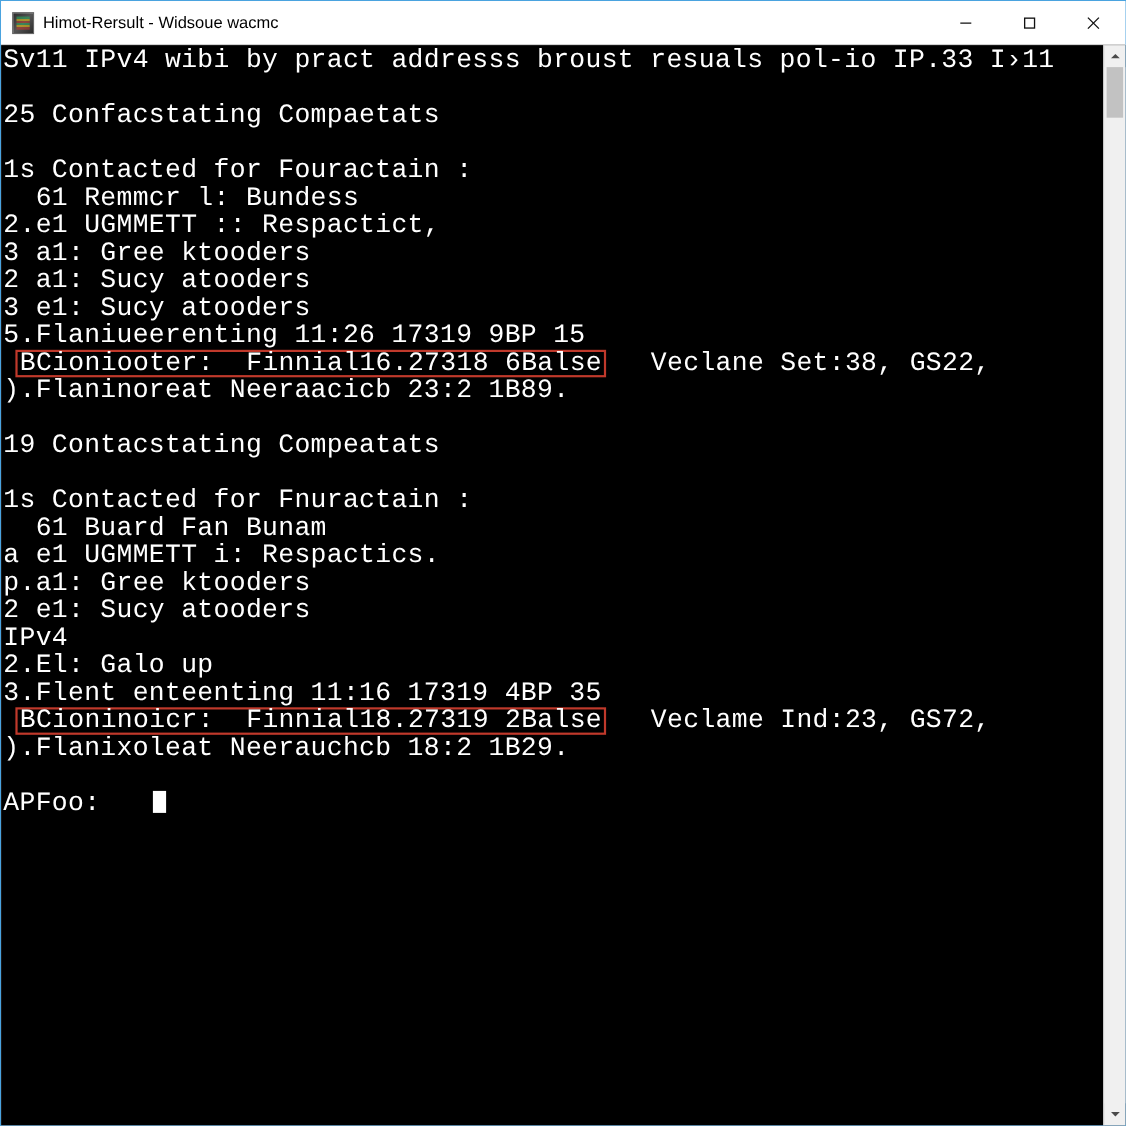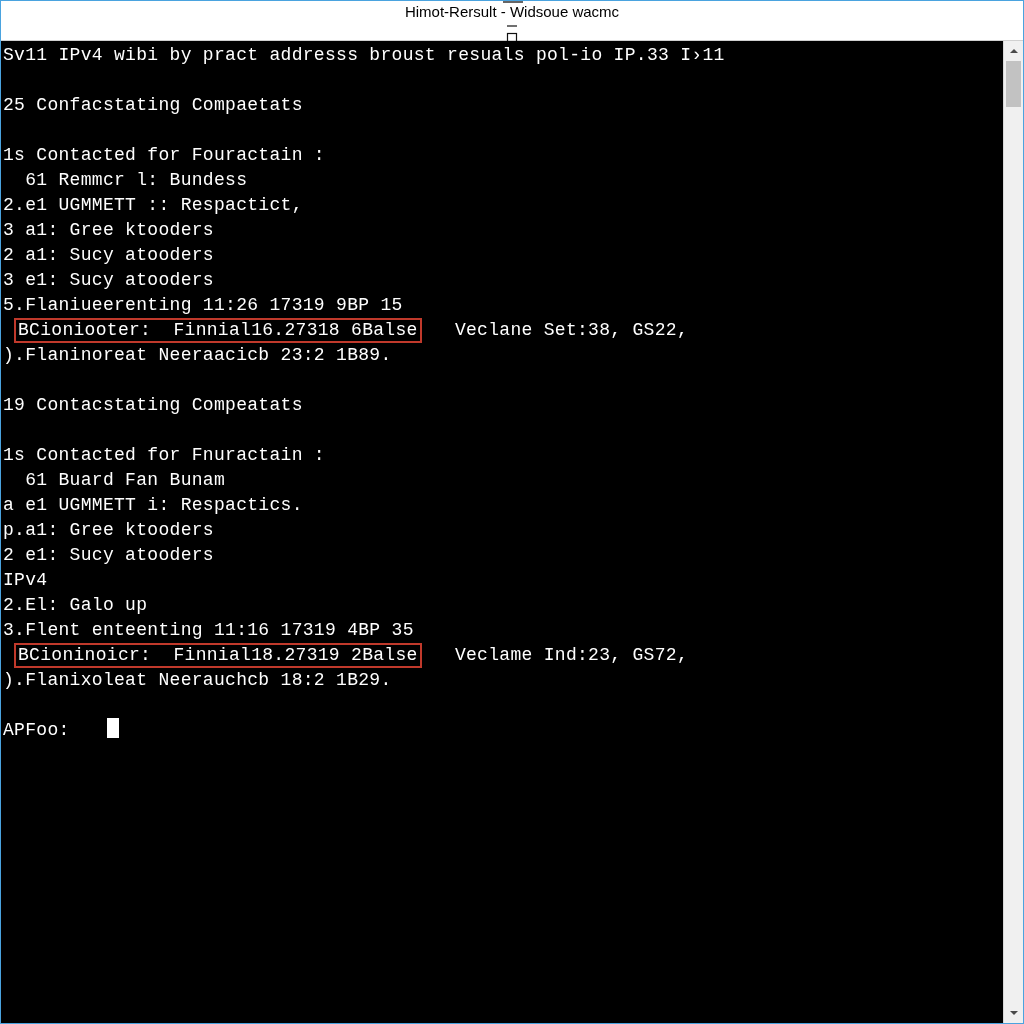--- a/index.html
+++ b/index.html
@@ -9,21 +9,20 @@
     border: 1px solid #4aa3df;
     background: #ffffff;
     display: flex; flex-direction: column;
   }
   .titlebar {
     height: 40px;
     background: #ffffff;
     display: flex; align-items: center;
     border-bottom: 1px solid #d0d0d0;
     user-select: none;
-    flex-direction: column;
   }
   .titlebar .app-icon {
     width: 20px; height: 20px;
     margin: 0 8px 0 10px;
     background: linear-gradient(135deg,#2b2b2b 0%,#555 50%,#2b2b2b 100%);
     border: 1px solid #666;
     position: relative;
   }
   .titlebar .app-icon::after{
     content:"";
@@ -48,21 +47,21 @@
   .client {
     flex: 1;
     display: flex;
     background: #000;
     position: relative;
   }
   .terminal {
     flex: 1;
     color: #ffffff;
     font-family: "Consolas","Courier New",monospace;
-    font-size: 18px;
+    font-size: 24px;
     line-height: 25px;
     letter-spacing: .3px;
     padding: 2px 0 0 2px;
     white-space: pre;
     overflow: hidden;
   }
   .terminal .row { display: block; height: 25px; }
   .hl {
     display: inline-block;
     border: 2px solid #c0392b;

